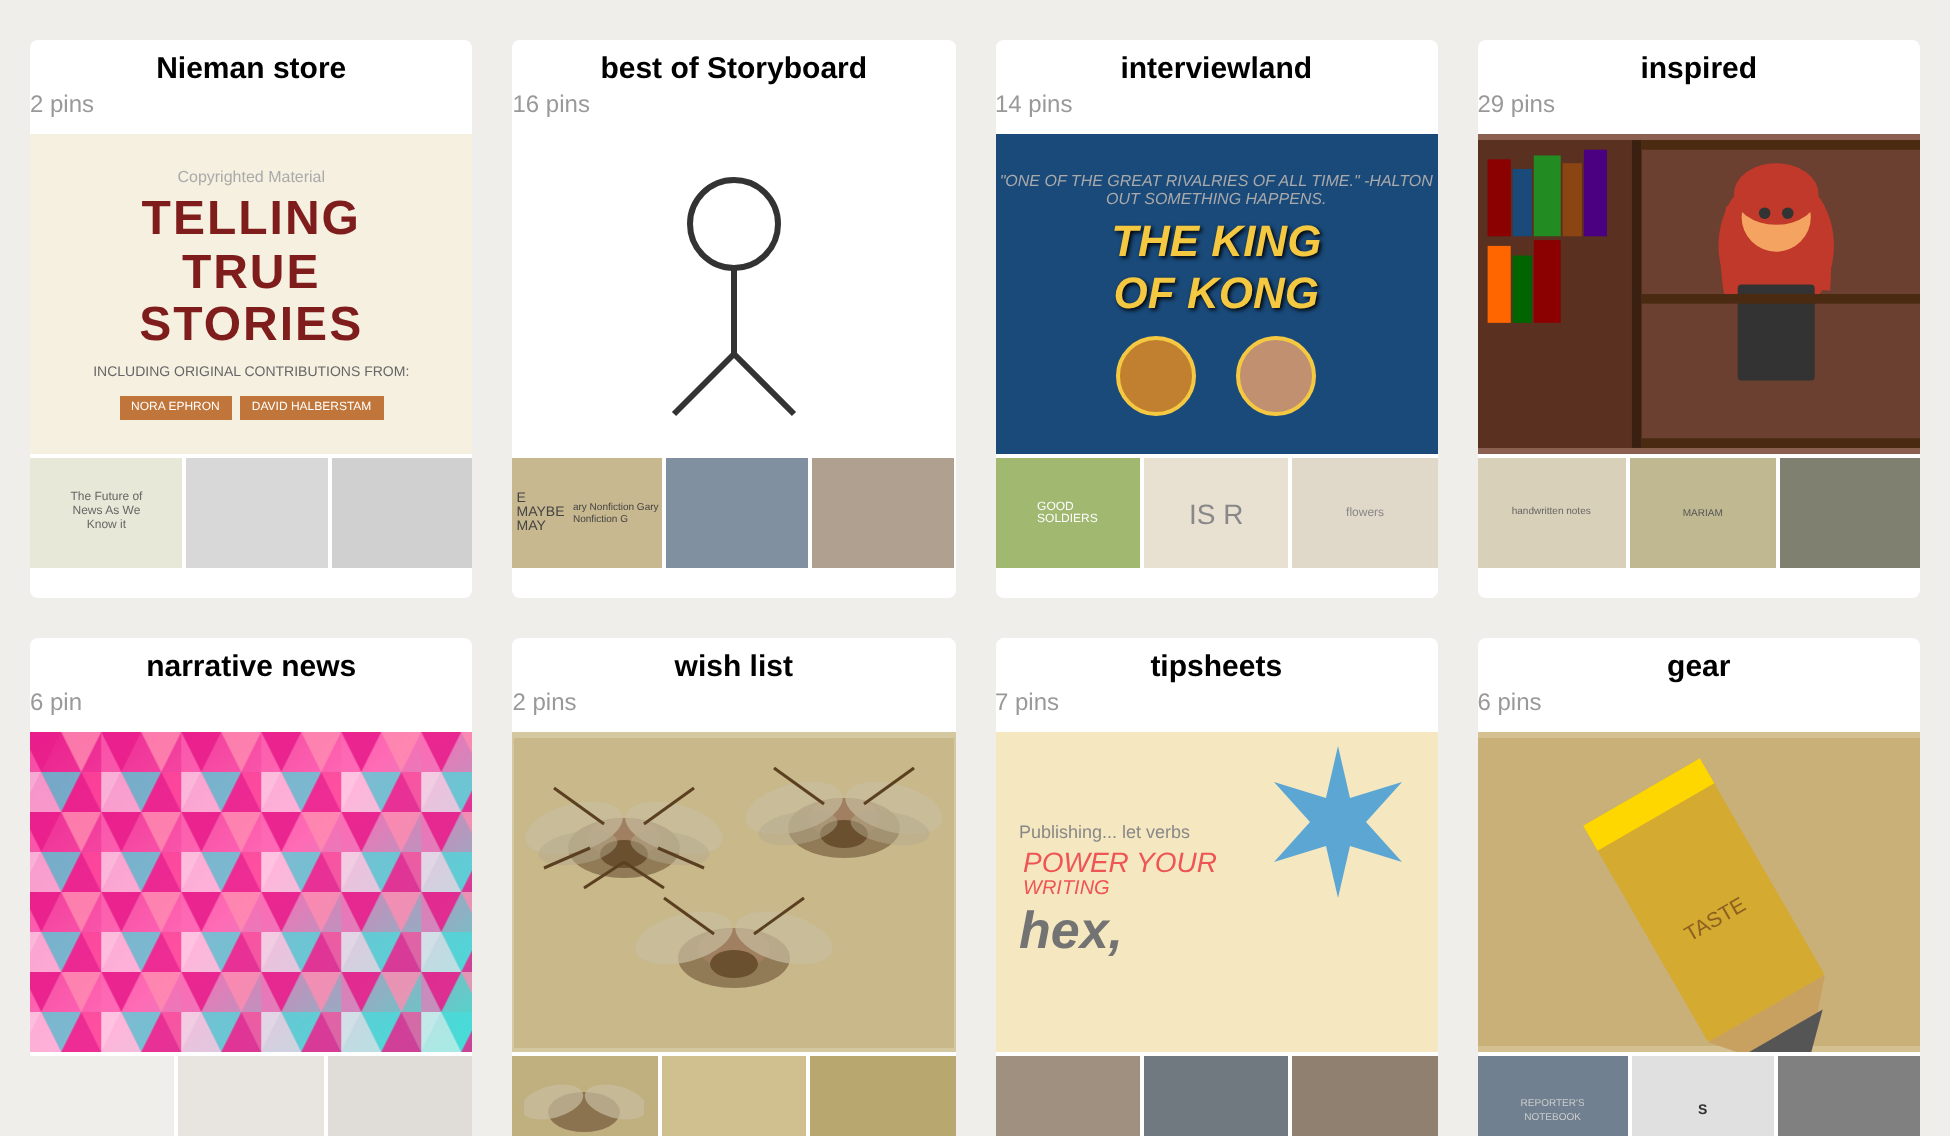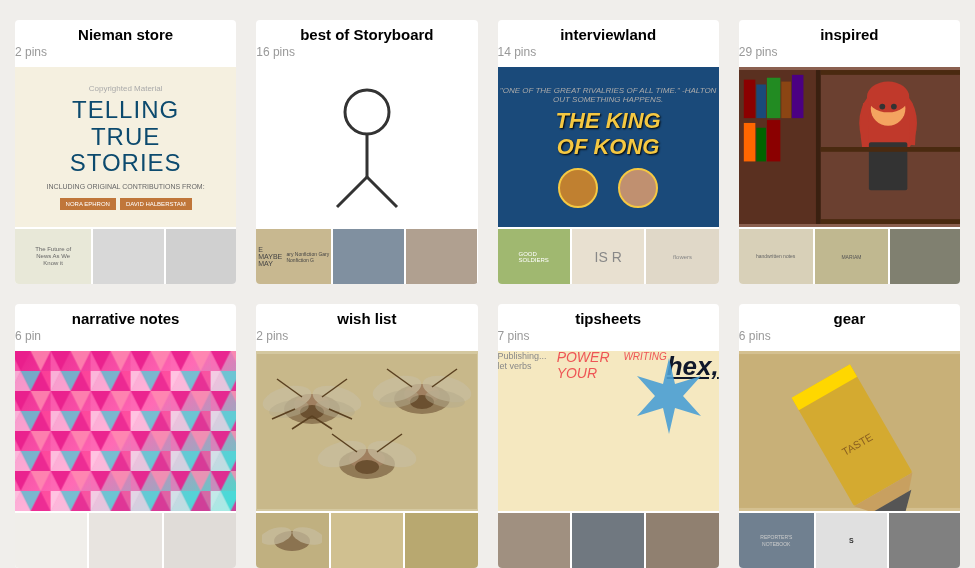--- a/index.html
+++ b/index.html
@@ -39,39 +39,39 @@
       padding-bottom: 8px;
     }
 
     .board-images {
       position: relative;
       width: 100%;
     }
 
     .sub-images {
       display: flex;
-      height: 55px;
+      height: 70px;
       gap: 2px;
       margin-top: 2px;
     }
 
     
     .nieman-main {
       background: #f5f0e0;
       height: 160px;
       display: flex;
       flex-direction: column;
       justify-content: center;
       align-items: center;
       padding: 10px;
     }
     .nieman-book-title {
       font-size: 24px;
-      font-weight: normal;
-      color: #0c4a6e;
+      font-weight: bold;
+      color: #7f1d1d;
       text-align: center;
       line-height: 1.1;
       letter-spacing: 1px;
     }
     .nieman-subtitle {
       font-size: 7px;
       color: #666;
       text-align: center;
       margin-top: 6px;
     }
@@ -132,46 +132,46 @@
       display: flex;
       align-items: center;
       justify-content: center;
     }
 
     
     .tipsheets-main {
       background: #f5e8c0;
       height: 160px;
       display: flex;
-      flex-direction: row;
+      flex-direction: column;
       align-items: flex-start;
       justify-content: center;
+      padding: 12px;
       position: relative;
       overflow: hidden;
     }
     .tipsheets-burst {
       position: absolute;
       right: 10px;
       top: 5px;
       width: 80px;
       height: 80px;
     }
     .tipsheets-vex {
       font-size: 36px;
       font-weight: bold;
       color: #c0392b;
       font-style: italic;
       line-height: 1;
     }
     .tipsheets-hex {
       font-size: 26px;
       font-weight: bold;
-      color: #0f172a;
+      color: #737373;
       font-style: italic;
-      text-decoration: underline;
     }
 
     
     .gear-main {
       background: #d4c090;
       height: 160px;
       display: flex;
       align-items: center;
       justify-content: center;
       overflow: hidden;
@@ -322,21 +322,21 @@
       </div>
       <div class="sub-images">
         <div class="sub-box" style="background:#d8d0b8;font-size:5px;color:#666;padding:2px;line-height:1.3;">handwritten notes</div>
         <div class="sub-box" style="background:#c0b890;font-size:5px;color:#555;padding:2px;">MARIAM</div>
         <div class="sub-box" style="background:#808070;"></div>
       </div>
     </div>
   </div>
 
   <div class="board-card">
-    <div class="board-title">narrative notes</div>
+    <div class="board-title">narrative news</div>
     <div class="board-pins">6 pin</div>
     <div class="board-images">
       <div class="narrative-main">
         <svg class="triangle-grid" viewBox="0 0 230 160" preserveAspectRatio="xMidYMid slice">
 
           <defs>
             <pattern id="tris" x="0" y="0" width="40" height="40" patternUnits="userSpaceOnUse">
               <polygon points="0,0 20,0 10,20" fill="#e91e8c" opacity="0.9"></polygon>
               <polygon points="20,0 40,0 30,20" fill="#ff8cb0" opacity="0.8"></polygon>
               <polygon points="10,20 30,20 20,40" fill="#4dd" opacity="0.7"></polygon>

